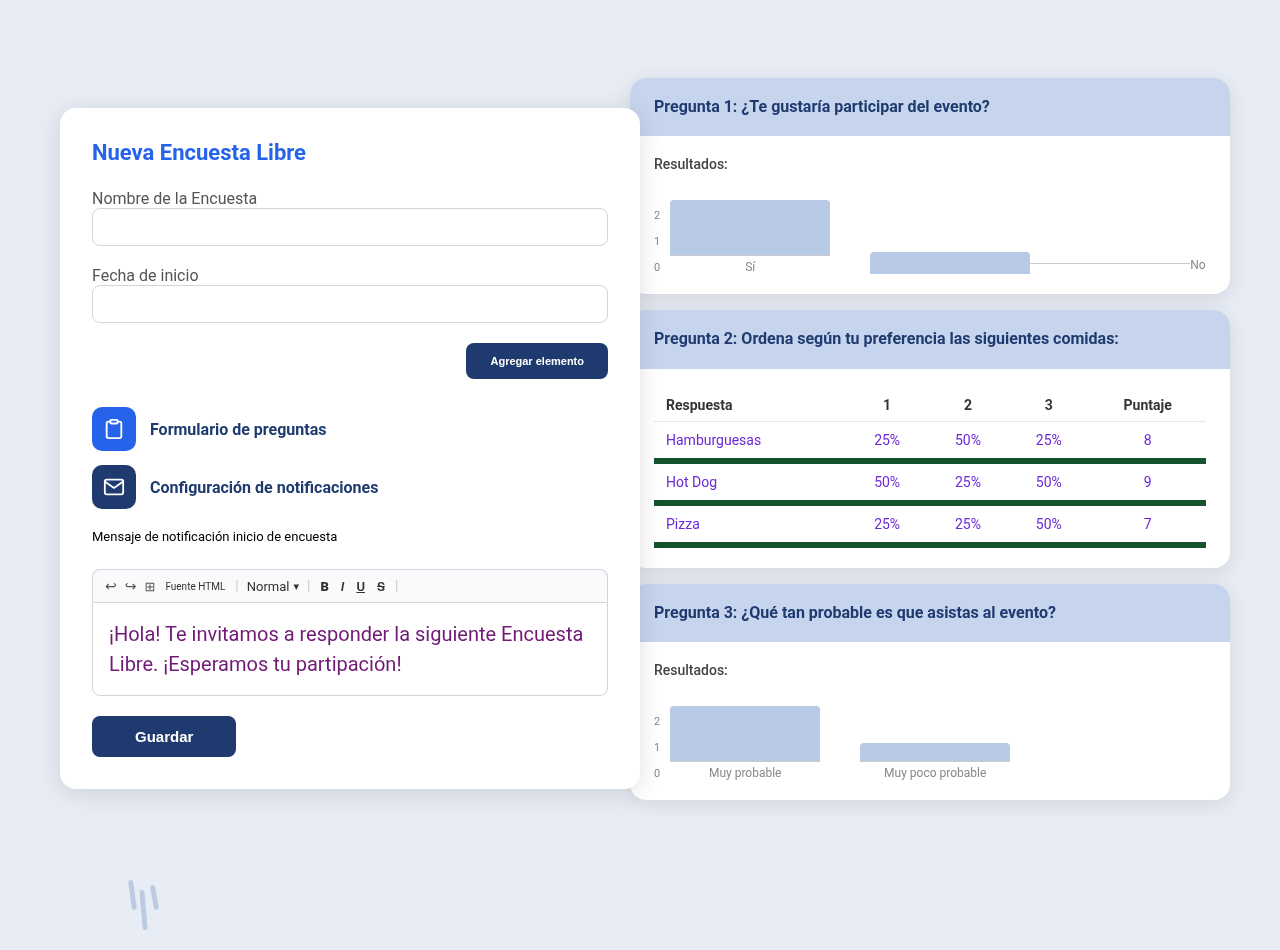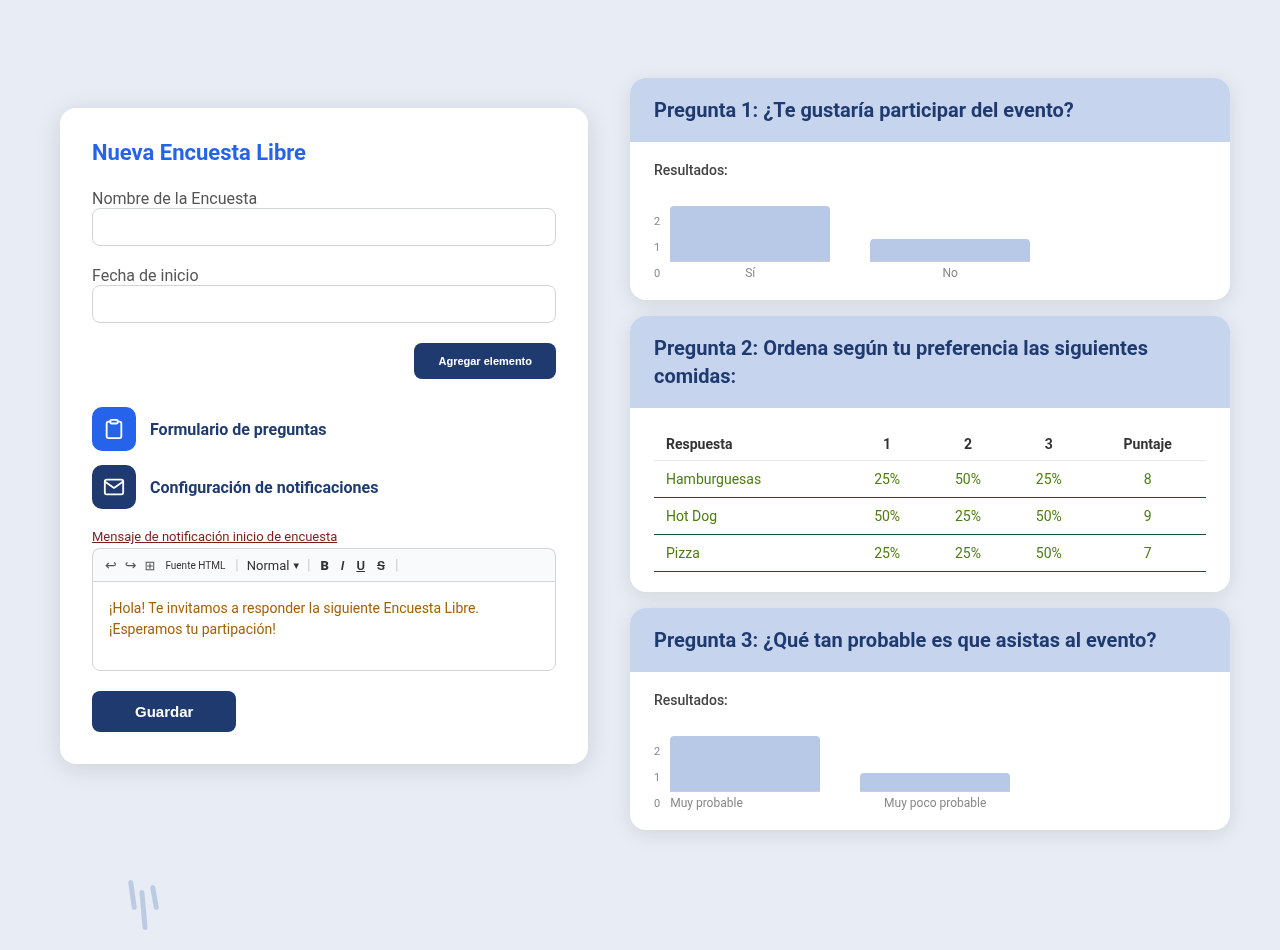--- a/index.html
+++ b/index.html
@@ -10,21 +10,21 @@
       height: 950px;
       overflow: hidden;
       position: relative;
     }
 
     
     .left-panel {
       position: absolute;
       top: 108px;
       left: 60px;
-      width: 528px;
+      width: 580px;
       background: #fff;
       border-radius: 16px;
       padding: 32px;
       box-shadow: 0 4px 24px rgba(0,0,0,0.12);
       z-index: 2;
     }
 
     .panel-title {
       color: #2563eb;
       font-size: 22px;
@@ -86,23 +86,22 @@
     .nav-icon.dark { background: #1e3a6e; }
 
     .nav-label {
       font-size: 16px;
       font-weight: 700;
       color: #1e3a6e;
     }
 
     .section-label {
       font-size: 13px;
-      color: #7f1d1d;
-      margin: 20px 0 4px;
-      text-decoration: underline;
+      color: #000000;
+      margin: 20px 0 25px;
     }
 
     
     .editor-toolbar {
       border: 1px solid #d1d5db;
       border-bottom: none;
       border-radius: 8px 8px 0 0;
       padding: 8px 12px;
       display: flex;
       align-items: center;
@@ -140,22 +139,22 @@
 
     .toolbar-btn.italic { font-style: italic; }
     .toolbar-btn.underline { text-decoration: underline; }
     .toolbar-btn.strike { text-decoration: line-through; }
 
     .editor-body {
       border: 1px solid #d1d5db;
       border-radius: 0 0 8px 8px;
       padding: 16px;
       min-height: 90px;
-      font-size: 14px;
-      color: #a16207;
+      font-size: 20px;
+      color: #701a75;
       background: #fff;
       line-height: 1.5;
     }
 
     .save-btn {
       background: #1e3a6e;
       color: #fff;
       border: none;
       border-radius: 8px;
       padding: 12px 43px;
@@ -182,21 +181,21 @@
       overflow: hidden;
       box-shadow: 0 4px 20px rgba(0,0,0,0.1);
     }
 
     .card-header {
       background: #c7d4ee;
       padding: 18px 24px;
     }
 
     .card-header-title {
-      font-size: 20px;
+      font-size: 16px;
       font-weight: 700;
       color: #1e3a6e;
       line-height: 1.4;
     }
 
     .card-body {
       padding: 20px 24px;
     }
 
     .results-label {
@@ -216,22 +215,22 @@
     .results-table th {
       text-align: left;
       padding: 8px 12px;
       color: #333;
       font-weight: 700;
       border-bottom: 1px solid #e5e7eb;
     }
 
     .results-table td {
       padding: 10px 12px;
-      color: #4d7c0f;
-      border-bottom: 1px solid #14532d;
+      color: #6d28d9;
+      border-bottom: 6px solid #14532d;
     }
 
     .results-table th:not(:first-child),
     .results-table td:not(:first-child) {
       text-align: center;
     }
   </style>
 </head>
 <body>
 
@@ -307,21 +306,21 @@
           <span>0</span>
           <span>1</span>
           <span>2</span>
         </div>
         <div style="display:flex;align-items:flex-end;gap:40px;flex:1;">
           <div style="display:flex;flex-direction:column;align-items:center;">
             <div style="width:160px;height:55px;background:#b8c9e8;border-radius:4px 4px 0 0;"></div>
             <div style="width:160px;height:1px;background:#ccc;"></div>
             <div style="font-size:12px;color:#888;margin-top:4px;">Sí</div>
           </div>
-          <div style="display:flex;flex-direction:column;align-items:center;">
+          <div style="display:flex;flex-direction:row;align-items:center;">
             <div style="width:160px;height:22px;background:#b8c9e8;border-radius:4px 4px 0 0;"></div>
             <div style="width:160px;height:1px;background:#ccc;"></div>
             <div style="font-size:12px;color:#888;margin-top:4px;">No</div>
           </div>
         </div>
       </div>
     </div>
   </div>
 
   <div class="result-card">
@@ -372,21 +371,21 @@
     </div>
     <div class="card-body">
       <div class="results-label">Resultados:</div>
       <div style="display:flex;align-items:flex-end;gap:6px;height:90px;">
         <div style="display:flex;flex-direction:column-reverse;justify-content:space-between;height:65px;font-size:11px;color:#888;padding-right:4px;">
           <span>0</span>
           <span>1</span>
           <span>2</span>
         </div>
         <div style="display:flex;align-items:flex-end;gap:40px;flex:1;">
-          <div style="display:flex;flex-direction:column;align-items:flex-start;">
+          <div style="display:flex;flex-direction:column;align-items:center;">
             <div style="width:150px;height:55px;background:#b8c9e8;border-radius:4px 4px 0 0;"></div>
             <div style="width:150px;height:1px;background:#ccc;"></div>
             <div style="font-size:12px;color:#888;margin-top:4px;">Muy probable</div>
           </div>
           <div style="display:flex;flex-direction:column;align-items:center;margin-top:24px;">
             <div style="width:150px;height:18px;background:#b8c9e8;border-radius:4px 4px 0 0;"></div>
             <div style="width:150px;height:1px;background:#ccc;"></div>
             <div style="font-size:12px;color:#888;margin-top:4px;">Muy poco probable</div>
           </div>
         </div>

